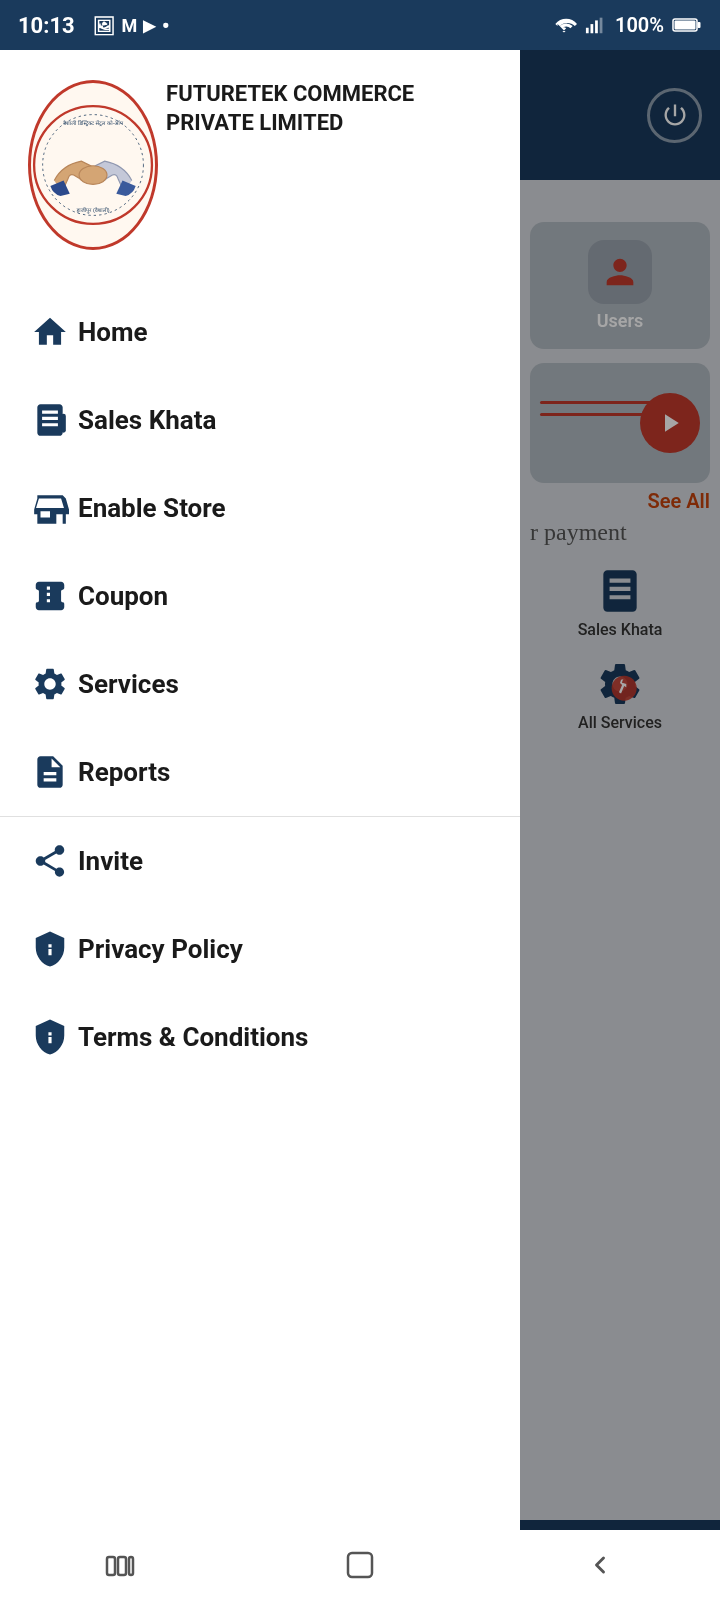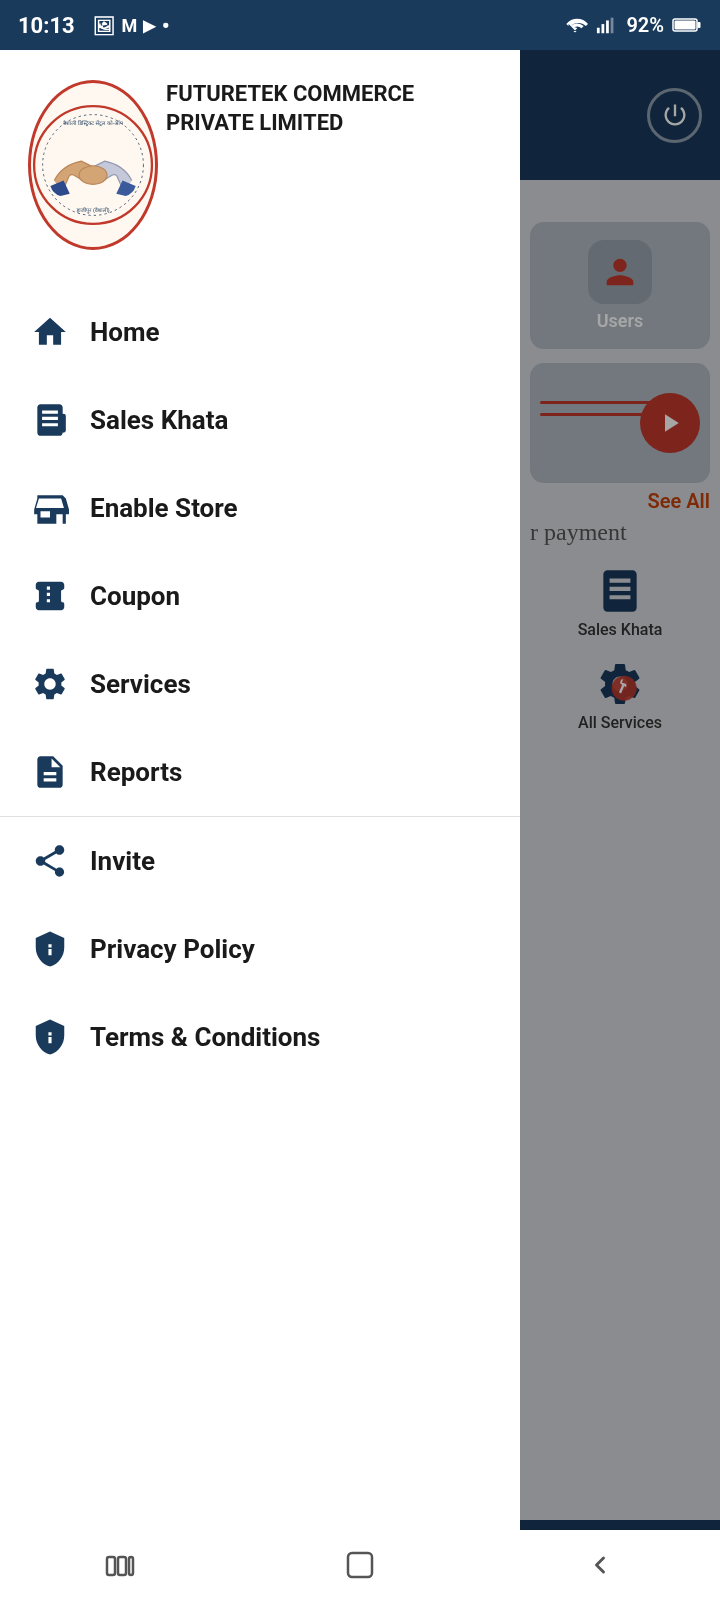--- a/index.html
+++ b/index.html
@@ -101,21 +101,21 @@
     .nav-section {
       flex: 1;
       overflow-y: auto;
     }
 
     .nav-item {
       display: flex;
       align-items: center;
       padding: 22px 28px;
       cursor: pointer;
-      gap: 18px;
+      gap: 6px;
     }
 
     .nav-icon {
       width: 44px;
       height: 44px;
       display: flex;
       align-items: center;
       justify-content: center;
       flex-shrink: 0;
     }
@@ -309,21 +309,21 @@
       <path d="M12 14l2-2a2.83 2.83 0 00-4 0l2 2zm-4-4l2 2a5.66 5.66 0 018 0l2-2a8.49 8.49 0 00-12 0zm-2-2l2 2a9.9 9.9 0 0114 0l2-2A12.73 12.73 0 004 8l2 2zM12 16l-1.5-1.5h3L12 16z"></path>
     </svg>
 
     <svg width="22" height="20" viewBox="0 0 24 18" fill="white">
       <rect x="1" y="12" width="3" height="6"></rect>
       <rect x="6" y="8" width="3" height="10"></rect>
       <rect x="11" y="4" width="3" height="14"></rect>
       <rect x="16" y="1" width="3" height="17" opacity="0.4"></rect>
     </svg>
 
-    <span style="color:white;font-size:20px;font-weight:600;">92%</span>
+    <span style="color:white;font-size:20px;font-weight:600;">100%</span>
     <svg width="30" height="18" viewBox="0 0 30 18" fill="white">
       <rect x="1" y="3" width="24" height="12" rx="2" ry="2" stroke="white" stroke-width="1.5" fill="none"></rect>
       <rect x="2.5" y="4.5" width="21" height="9" rx="1" fill="white"></rect>
       <rect x="25.5" y="6" width="3" height="6" rx="1" fill="white"></rect>
     </svg>
   </div>
 </div>
 
 <div class="main-container">
 

